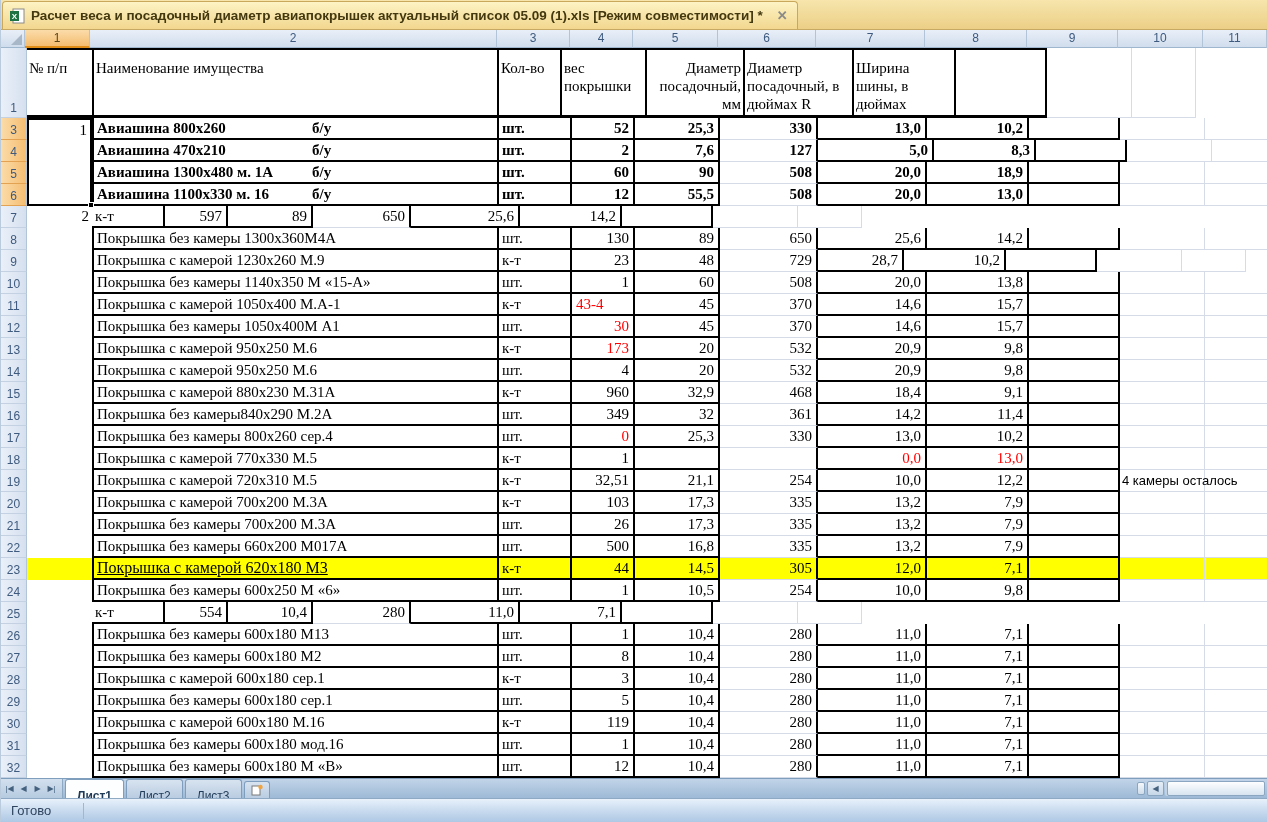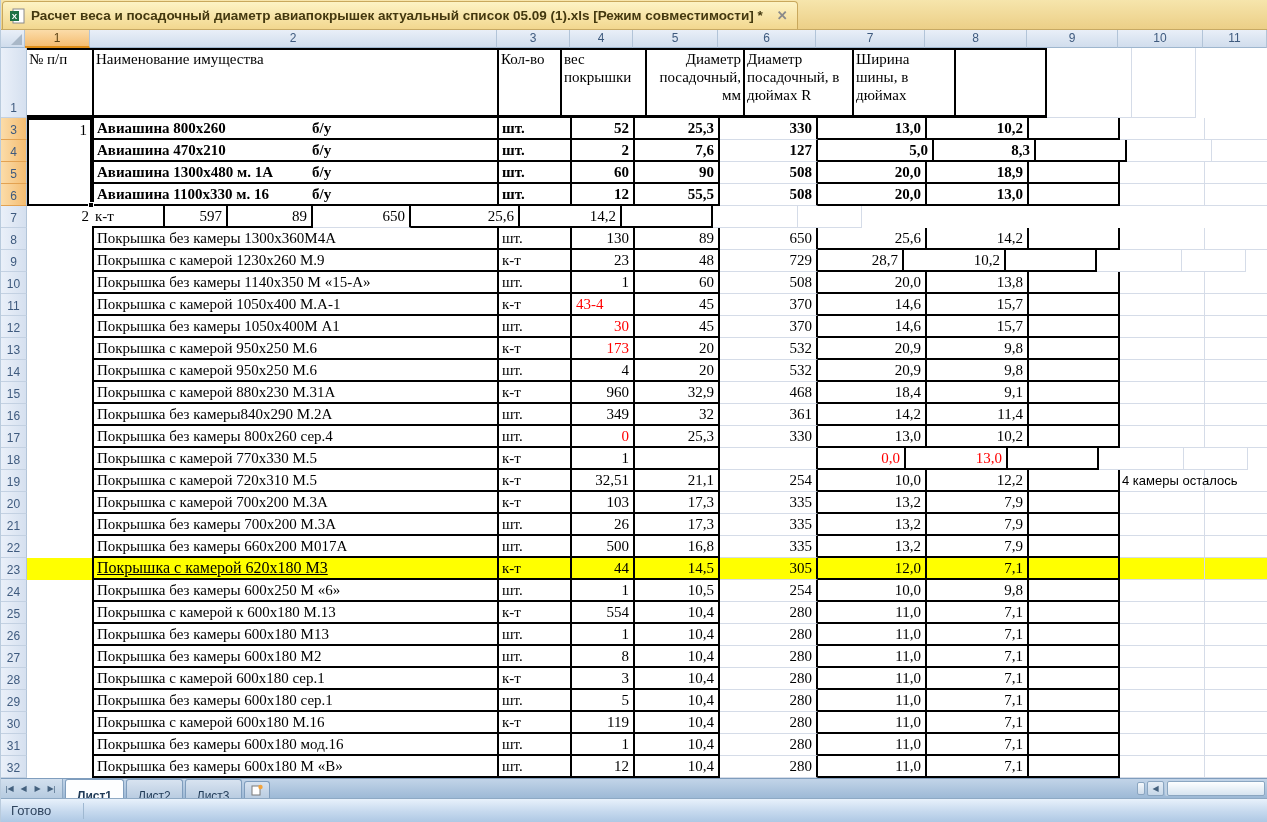--- a/index.html
+++ b/index.html
@@ -25,21 +25,21 @@
   .gridbody { position:relative; background:#fff; flex:1; overflow:hidden; font-family:"Liberation Serif", serif; font-size:15px; color:#000; }
   .gr { display:flex; height:22px; }
   .gr.hrow { height:70px; }
   .rh { width:26px; flex-shrink:0; background:linear-gradient(to right,#eaf0f9,#d5e0ef); border-right:1px solid #b2c4d8; border-bottom:1px solid #c3d1e2; font-family:"Liberation Sans",sans-serif; font-size:12px; color:#3e5a7e; text-align:center; display:flex; align-items:flex-end; justify-content:center; padding-bottom:2px; }
   .rh.sel { background:linear-gradient(to right,#fbdca9,#f5bd71); border-bottom:1px solid #e3a251; }
   .c { flex-shrink:0; border-right:2px solid #000; border-bottom:2px solid #000; line-height:20px; overflow:hidden; white-space:nowrap; }
   .c.c1 { border:none; }
   .c.c2 { border-left:2px solid #000; }
   .c.dmm { border-bottom:1px solid #d5dce8; }
   .c.thin { border-right:1px solid #d5dce8; border-bottom:1px solid #d5dce8; }
-  .hrow .c { border-bottom:3px solid #000; border-top:2px solid #000; line-height:18px; white-space:normal; padding:0 2px; }
+  .hrow .c { border-bottom:3px solid #000; border-top:2px solid #000; line-height:18px; white-space:normal; padding:9px 2px; }
   .hrow .c.c1 { border-right:none; border-left:none; }
   .hrow .c.thin { border-top:none; border-right:1px solid #d5dce8; border-bottom:1px solid #d5dce8; }
   .num { text-align:right; padding-right:3px; }
   .namec { padding-left:3px; position:relative; }
   .tail { position:absolute; left:218px; top:0; }
   .unit { padding-left:3px; }
   .qty,.wt,.dmm,.din,.win { text-align:right; padding-right:4px; }
   .qty.leftal { text-align:left; padding-left:4px; }
   .red { color:#ff0000; }
   .bold { font-weight:bold; }
@@ -333,21 +333,21 @@
         <div class="c thin" style="width: 64px;"></div>
       </div>
       <div class="gr">
         <div class="rh">18</div>
         <div class="c c1 num" style="width: 65px;"></div>
         <div class="c c2 namec" style="width: 407px;"><span>Покрышка с камерой 770х330 М.5</span></div>
         <div class="c unit" style="width: 73px;">к-т</div>
         <div class="c qty" style="width: 63px;">1</div>
         <div class="c wt" style="width: 85px;"></div>
         <div class="c dmm" style="width: 98px;"></div>
-        <div class="c din markpos red" style="width: 88px;">0,0</div>
+        <div class="c din markpos red" style="width: 109px;">0,0</div>
         <div class="c win red" style="width: 102px;">13,0</div>
         <div class="c c9" style="width: 91px;"></div>
         <div class="c thin" style="width: 85px;"></div>
         <div class="c thin" style="width: 64px;"></div>
       </div>
       <div class="gr">
         <div class="rh">19</div>
         <div class="c c1 num" style="width: 65px;"></div>
         <div class="c c2 namec" style="width: 407px;"><span>Покрышка с камерой 720х310 М.5</span></div>
         <div class="c unit" style="width: 73px;">к-т</div>
@@ -426,21 +426,20 @@
         <div class="c dmm" style="width: 98px;">254</div>
         <div class="c din markpos" style="width: 109px;">10,0</div>
         <div class="c win" style="width: 102px;">9,8</div>
         <div class="c c9" style="width: 91px;"></div>
         <div class="c thin" style="width: 85px;"></div>
         <div class="c thin" style="width: 64px;"></div>
       </div>
       <div class="gr">
         <div class="rh">25</div>
         <div class="c c1 num" style="width: 65px;"></div>
-        <div class="c c2 namec" style="width: 407px;"><span>Покрышка с камерой к 600х180 М.13</span></div>
         <div class="c unit" style="width: 73px;">к-т</div>
         <div class="c qty" style="width: 63px;">554</div>
         <div class="c wt" style="width: 85px;">10,4</div>
         <div class="c dmm" style="width: 98px;">280</div>
         <div class="c din markpos" style="width: 109px;">11,0</div>
         <div class="c win" style="width: 102px;">7,1</div>
         <div class="c c9" style="width: 91px;"></div>
         <div class="c thin" style="width: 85px;"></div>
         <div class="c thin" style="width: 64px;"></div>
       </div>

